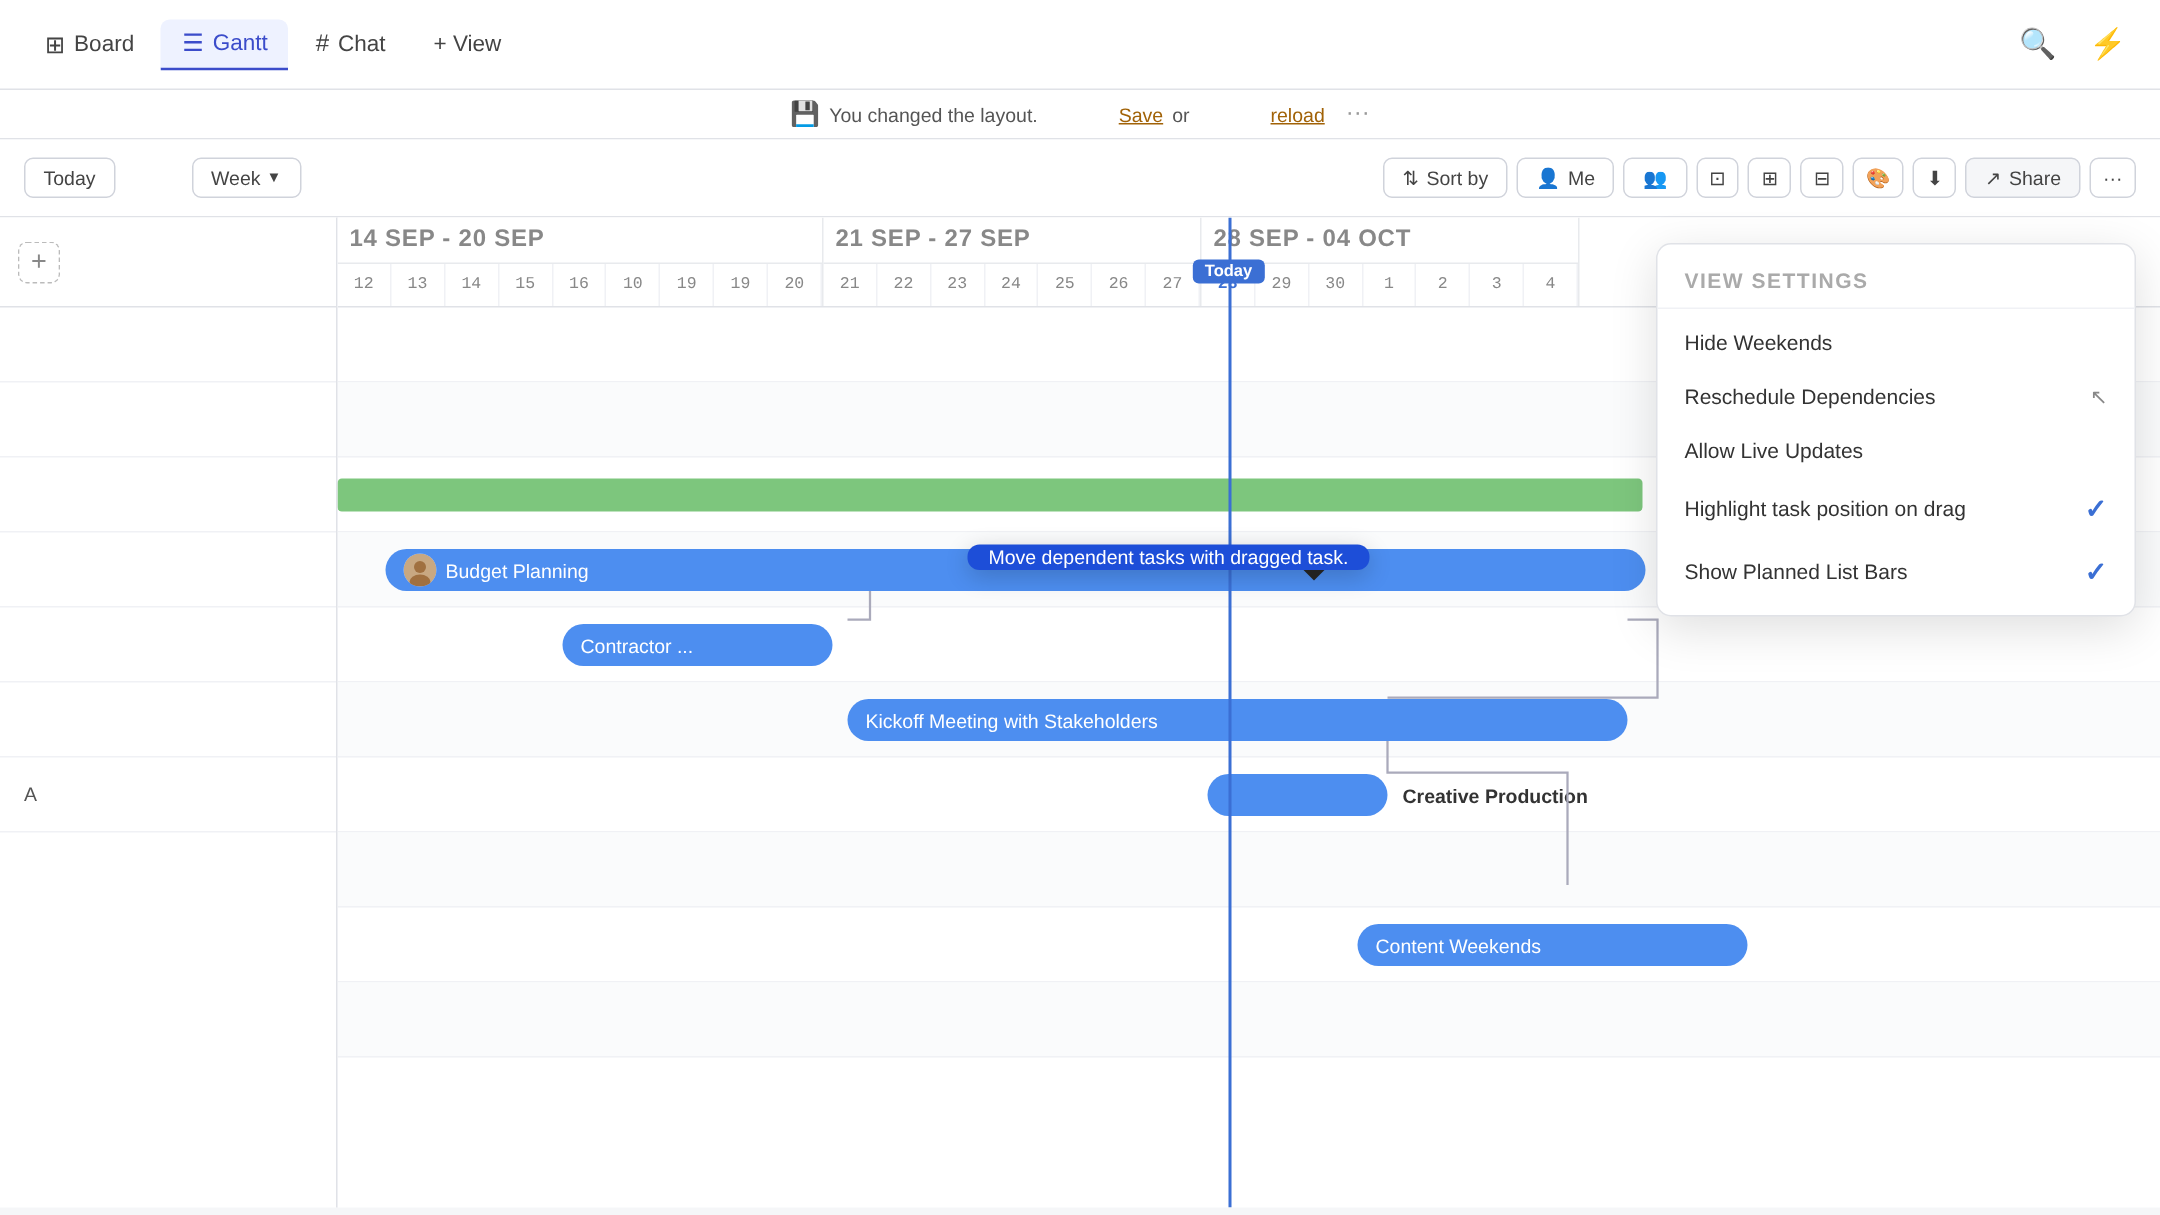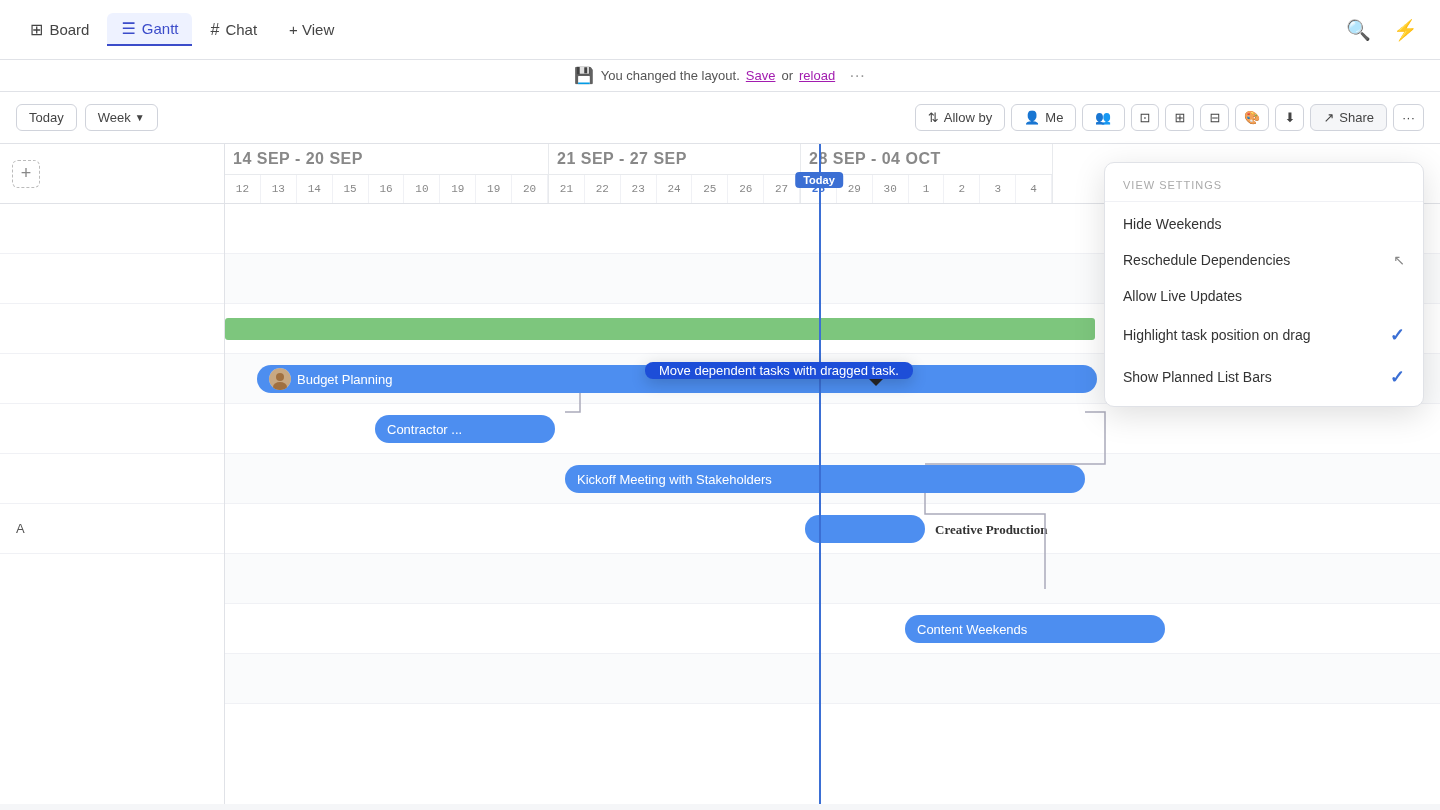--- a/index.html
+++ b/index.html
@@ -40,21 +40,21 @@
     }
     .toolbar-spacer { flex: 1; }
     .toolbar-right { display: flex; align-items: center; gap: 6px; }
 
     
     .notif-bar {
       display: flex; align-items: center; justify-content: center;
       background: #fff; border-bottom: 1px solid #e0e2e7;
       padding: 6px 16px; font-size: 13px; color: #555; gap: 6px;
     }
-    .notif-bar a { color: #a21caf; text-decoration: underline; cursor: pointer; }
+    .notif-bar a { color: #a16207; text-decoration: underline; cursor: pointer; margin-left: 48px; }
     .notif-bar .notif-icon { color: #e05252; font-size: 16px; }
     .notif-dots { margin-left: 8px; color: #999; font-size: 16px; cursor: pointer; }
 
     
     .gantt-container {
       display: flex; position: relative; background: #f5f6f8;
       height: calc(810px - 60px - 52px - 38px);
     }
 
     
@@ -159,38 +159,38 @@
 
     
     .dropdown-menu {
       position: absolute; right: 16px; top: 162px;
       background: #fff; border: 1px solid #e0e2e7;
       border-radius: 10px; box-shadow: 0 8px 32px rgba(0,0,0,0.13);
       width: 320px; z-index: 100; padding: 8px 0;
     }
     .dropdown-header {
       padding: 8px 18px 6px;
-      font-size: 11px; font-weight: 400; color: #aaa;
+      font-size: 14px; font-weight: 700; color: #aaa;
       letter-spacing: 1px; text-transform: uppercase;
     }
     .dropdown-item {
       display: flex; align-items: center; justify-content: space-between;
       padding: 10px 18px; font-size: 14px; color: #333;
       cursor: pointer;
     }
     .dropdown-check { color: #3b6fd4; font-size: 18px; font-weight: 700; }
     .dropdown-divider { height: 1px; background: #f0f1f5; margin: 4px 0; }
 
     
     .connectors-svg {
       position: absolute; top: 0; left: 0;
       pointer-events: none; z-index: 1;
     }
 
-    .week-btn { display: flex; align-items: center; gap: 4px; }
+    .week-btn { display: flex; align-items: center; gap: 4px; margin-left: 43px; }
     .chevron-down { font-size: 10px; }
   </style>
 </head>
 <body>
 
 <div class="top-nav">
   <div class="nav-item">
     <span class="nav-icon">⊞</span>
     <span>Board</span>
   </div>
@@ -225,21 +225,21 @@
     <span>Today</span>
   </button>
   <button class="toolbar-btn week-btn">
     <span>Week</span>
     <span class="chevron-down">▼</span>
   </button>
   <div class="toolbar-spacer"></div>
   <div class="toolbar-right">
     <button class="toolbar-btn">
       <span style="font-size:13px;">⇅</span>
-      <span>Allow by</span>
+      <span>Sort by</span>
     </button>
     <button class="toolbar-btn">
       <span>👤</span>
       <span>Me</span>
     </button>
     <button class="toolbar-btn">
       <span>👥</span>
     </button>
     <button class="toolbar-btn" style="padding:5px 8px;">
       <span>⊡</span>
@@ -373,21 +373,21 @@
           <span>Contractor ...</span>
         </div>
       </div>
 
       <div class="gantt-row alt" style="height:50px; position:relative;">
         <div class="gantt-bar blue" style="left:340px; width:520px; top:11px;">
           <span>Kickoff Meeting with Stakeholders</span>
         </div>
       </div>
 
-      <div class="gantt-row" style="height:50px; position:relative;font-family:Liberation Serif, serif;">
+      <div class="gantt-row" style="height:50px; position:relative;">
         <div class="gantt-bar blue" style="left:580px; width:120px; top:11px; padding: 0 8px;">
         </div>
         <span style="position:absolute; left:710px; top:18px; font-size:13px; color:#333; font-weight:600;">Creative Production</span>
       </div>
 
       <div class="gantt-row alt" style="height:50px;"></div>
 
       <div class="gantt-row" style="height:50px; position:relative;">
         <div class="gantt-bar blue" style="left:680px; width:260px; top:11px;">
           <span>Content Weekends</span>

